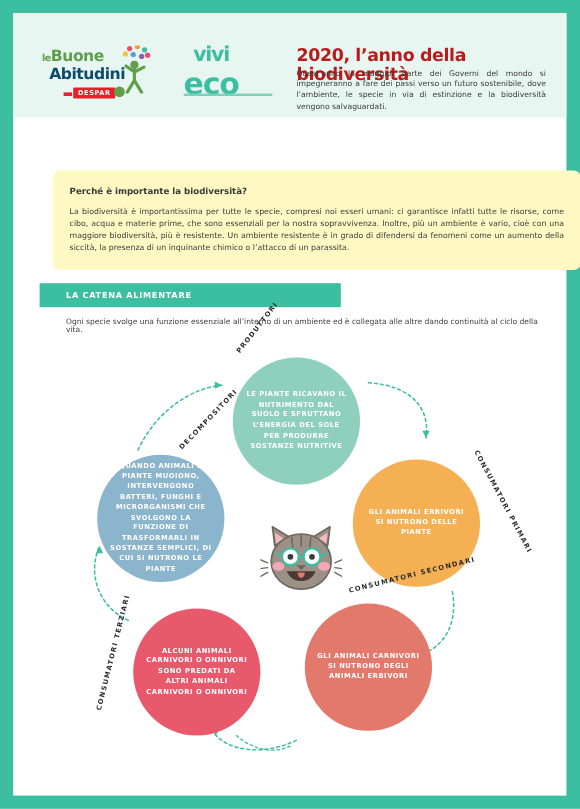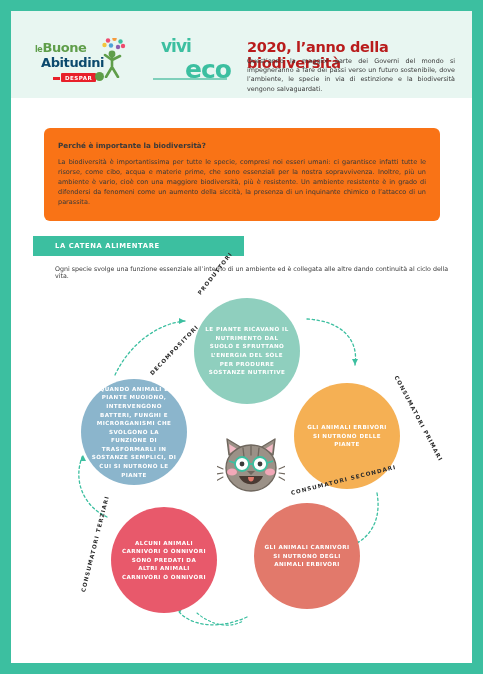--- a/index.html
+++ b/index.html
@@ -55,21 +55,21 @@
 
   .logo-vivieco{
     position:absolute;left:140px;top:25px;width:82px;height:55px;
   }
   .ve-vivi{
     position:absolute;left:10px;top:0px;
     font-weight:bold;font-size:17px;color:#3cbfa0;letter-spacing:-1px;
   }
   .ve-eco{
     position:absolute;left:2px;top:19px;
-    font-weight:bold;font-size:25px;color:#3cbfa0;letter-spacing:-1px;margin-left:32px;
+    font-weight:bold;font-size:25px;color:#3cbfa0;letter-spacing:-1px;
   }
   .ve-scheda{
     position:absolute;left:4px;top:45px;
     font-size:7.5px;color:#7fd0bb;letter-spacing:3.4px;font-weight:bold;
   }
   .ve-rule{
     position:absolute;left:2px;top:42px;width:74px;height:1.5px;background:#7fd0bb;
   }
 
   .head-title{
@@ -78,34 +78,34 @@
     letter-spacing:-0.3px;line-height:16px;
   }
   .head-body{
     position:absolute;left:236px;top:46px;width:208px;
     font-size:6.4px;color:#3a3a3a;line-height:9.2px;
     text-align:justify;
   }
 
   
   .peachbox{
-    position:absolute;left:33px;top:117px;width:396px;
-    background:#f97316;border-radius:6px;
+    position:absolute;left:33px;top:131px;width:440px;
+    background:#fef9c3;border-radius:6px;
     padding:13px 14px 14px 14px;box-sizing:border-box;
   }
   .peach-title{
     font-weight:bold;font-size:7.2px;color:#3a3a3a;margin-bottom:7px;
   }
   .peach-body{
     font-size:6.5px;color:#3a3a3a;line-height:10px;text-align:justify;
   }
 
   
   .sec-band{
-    position:absolute;left:22px;top:225px;width:211px;height:20px;
+    position:absolute;left:22px;top:225px;width:251px;height:20px;
     background:#3cbfa0;
   }
   .sec-band span{
     position:absolute;left:22px;top:6px;
     font-size:6.8px;font-weight:bold;color:#ffffff;letter-spacing:0.6px;
   }
   .sec-sub{
     position:absolute;left:44px;top:254px;width:400px;
     font-size:6.3px;color:#3a3a3a;
   }

